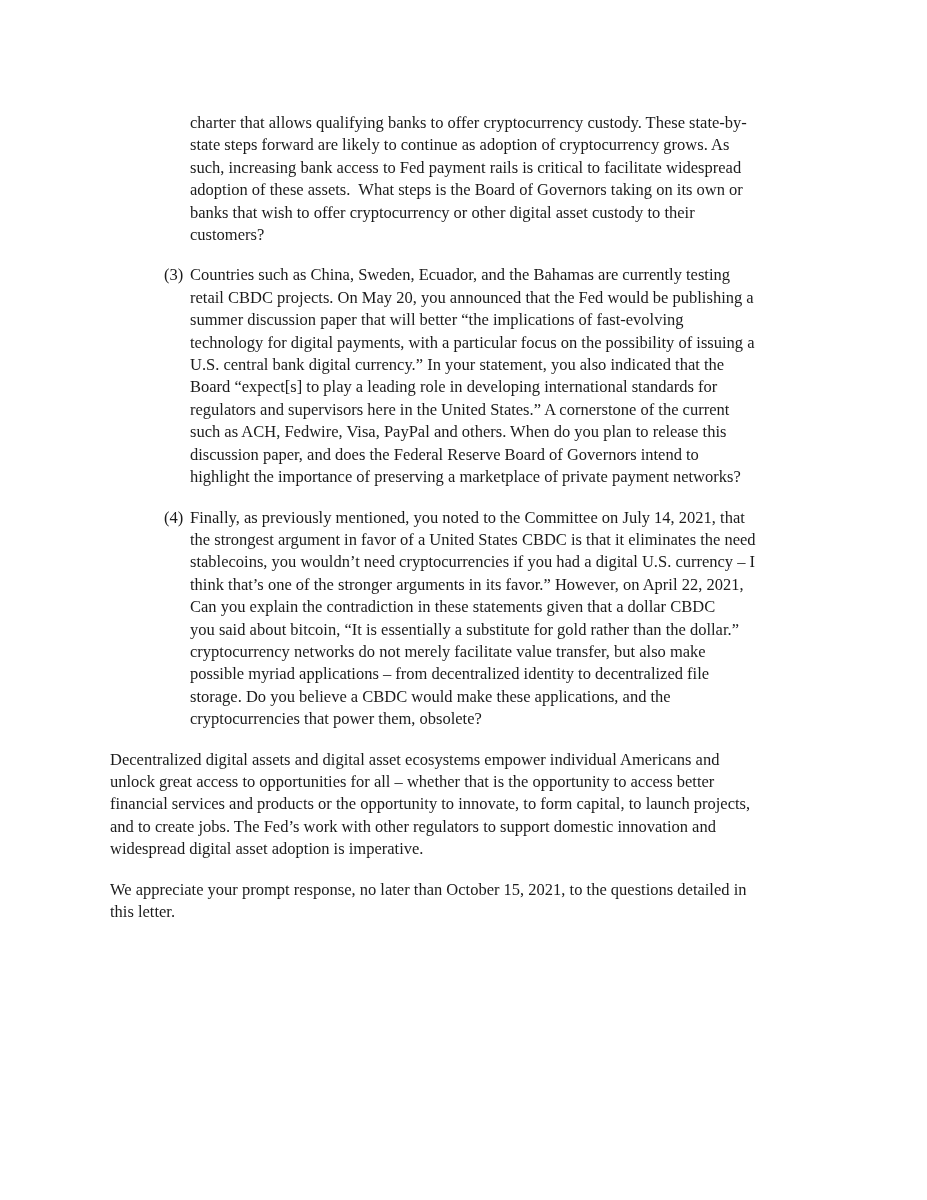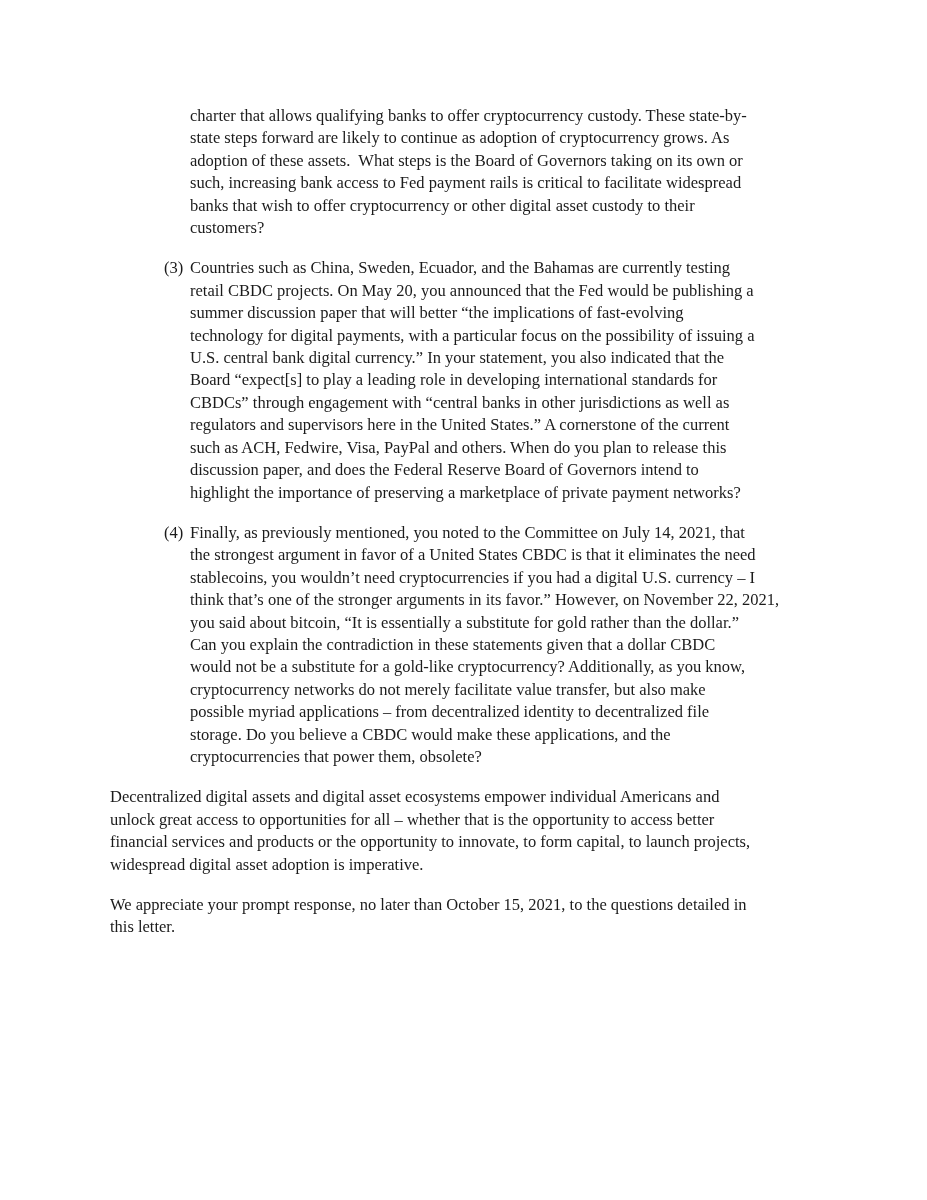--- a/index.html
+++ b/index.html
@@ -6,21 +6,21 @@
   .page {
     position: relative;
     width: 927px;
     height: 1200px;
     background: #ffffff;
     overflow: hidden;
   }
   .content {
     position: absolute;
     left: 110px;
-    top: 105px;
+    top: 112px;
     width: 712px;
     color: #1b1b1b;
     font-family: "Liberation Serif", "DejaVu Serif", serif;
     font-size: 16.5px;
     line-height: 22.4px;
   }
   .para { margin: 0 0 18px 0; }
   .para:last-child { margin-bottom: 8px; }
   .indented { margin-left: 80px; }           
   .list-item { position: relative; padding-left: 80px; margin: 0 0 18px 0; }
@@ -29,64 +29,63 @@
 </style>
 </head>
 <body>
 
 <div class="page">
   <div class="content">
 
     <div class="para indented">
         <div class="line">charter that allows qualifying banks to offer cryptocurrency custody. These state-by-</div>
         <div class="line">state steps forward are likely to continue as adoption of cryptocurrency grows. As</div>
+        <div class="line">such, increasing bank access to Fed payment rails is critical to facilitate widespread</div>
         <div class="line">adoption of these assets.  What steps is the Board of Governors taking on its own or</div>
-        <div class="line">such, increasing bank access to Fed payment rails is critical to facilitate widespread</div>
         <div class="line">banks that wish to offer cryptocurrency or other digital asset custody to their</div>
         <div class="line">customers?</div>
       </div>
 
     <div class="list-item">
       <span class="marker">(3)</span>
       <div class="item-text">
           <div class="line">Countries such as China, Sweden, Ecuador, and the Bahamas are currently testing</div>
           <div class="line">retail CBDC projects. On May 20, you announced that the Fed would be publishing a</div>
           <div class="line">summer discussion paper that will better “the implications of fast-evolving</div>
           <div class="line">technology for digital payments, with a particular focus on the possibility of issuing a</div>
           <div class="line">U.S. central bank digital currency.” In your statement, you also indicated that the</div>
           <div class="line">Board “expect[s] to play a leading role in developing international standards for</div>
-          <div class="line">CBDCs” through engagement with “central banks in other jurisdictions as well as</div>
           <div class="line">regulators and supervisors here in the United States.” A cornerstone of the current</div>
           <div class="line">such as ACH, Fedwire, Visa, PayPal and others. When do you plan to release this</div>
           <div class="line">discussion paper, and does the Federal Reserve Board of Governors intend to</div>
           <div class="line">highlight the importance of preserving a marketplace of private payment networks?</div>
         </div>
     </div>
 
     <div class="list-item">
       <span class="marker">(4)</span>
       <div class="item-text">
           <div class="line">Finally, as previously mentioned, you noted to the Committee on July 14, 2021, that</div>
           <div class="line">the strongest argument in favor of a United States CBDC is that it eliminates the need</div>
           <div class="line">stablecoins, you wouldn’t need cryptocurrencies if you had a digital U.S. currency – I</div>
-          <div class="line">think that’s one of the stronger arguments in its favor.” However, on November 22, 2021,</div>
+          <div class="line">think that’s one of the stronger arguments in its favor.” However, on April 22, 2021,</div>
+          <div class="line">Can you explain the contradiction in these statements given that a dollar CBDC</div>
           <div class="line">you said about bitcoin, “It is essentially a substitute for gold rather than the dollar.”</div>
-          <div class="line">Can you explain the contradiction in these statements given that a dollar CBDC</div>
-          <div class="line">would not be a substitute for a gold-like cryptocurrency? Additionally, as you know,</div>
           <div class="line">cryptocurrency networks do not merely facilitate value transfer, but also make</div>
           <div class="line">possible myriad applications – from decentralized identity to decentralized file</div>
           <div class="line">storage. Do you believe a CBDC would make these applications, and the</div>
           <div class="line">cryptocurrencies that power them, obsolete?</div>
         </div>
     </div>
 
     <div class="para">
         <div class="line">Decentralized digital assets and digital asset ecosystems empower individual Americans and</div>
         <div class="line">unlock great access to opportunities for all – whether that is the opportunity to access better</div>
         <div class="line">financial services and products or the opportunity to innovate, to form capital, to launch projects,</div>
+        <div class="line">and to create jobs. The Fed’s work with other regulators to support domestic innovation and</div>
         <div class="line">widespread digital asset adoption is imperative.</div>
       </div>
 
     <div class="para">
         <div class="line">We appreciate your prompt response, no later than October 15, 2021, to the questions detailed in</div>
         <div class="line">this letter.</div>
       </div>
 
   </div>
 </div>

